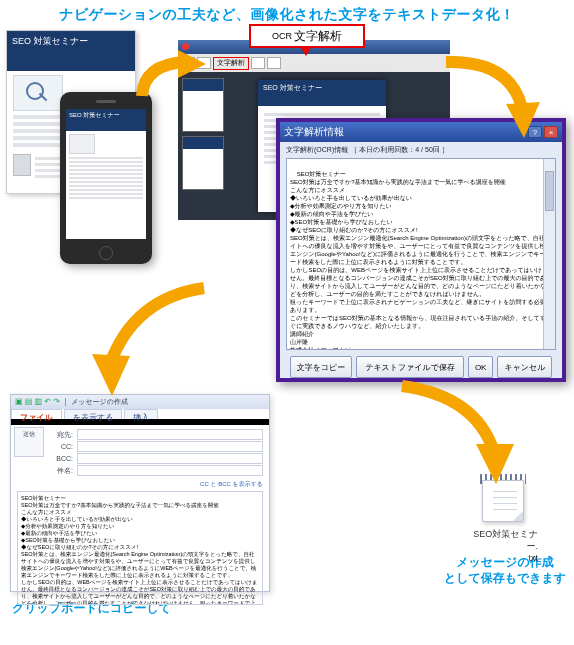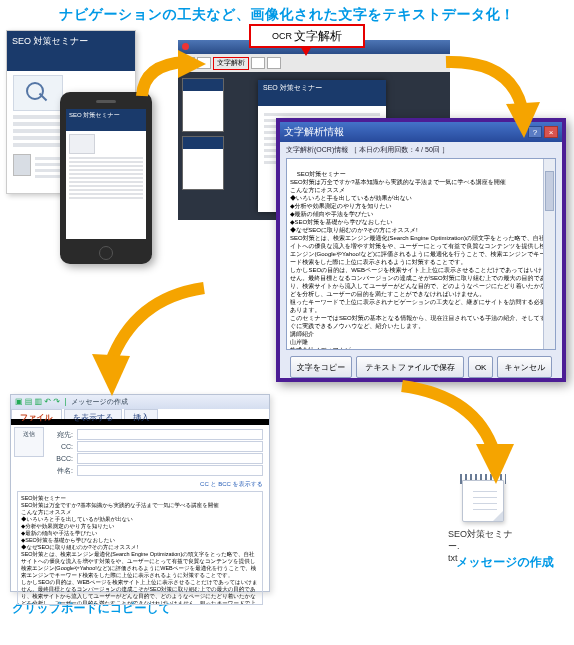--- a/index.html
+++ b/index.html
@@ -151,21 +151,21 @@
     .mail .side { position:absolute; left:3px; top:32px; width:30px; height:30px; border:1px solid #c8d0e0; background:#f5f7fb; font-size:6px; text-align:center; padding-top:2px; color:#345;}
     .mail .cclink { font-size:6px; text-align:right; padding-right:6px; color:#2a60b8;}
     .mail .body {
       margin:2px 6px; height:114px; border:1px solid #c8d0e0;
       font-size:5.5px; line-height:7px; padding:3px; overflow:hidden; white-space:pre-wrap;
     }
     .caption { color:#0099e6; font-size:12px; font-weight:bold; line-height:16px; position:absolute;}
     .cap1 { left:12px; top:600px;}
     .cap2 { left:440px; top:554px; text-align:center; width:130px;}
     
-    .txtfile { position:absolute; left:448px; top:470px; width:70px; text-align:left; z-index:4;}
+    .txtfile { position:absolute; left:468px; top:470px; width:70px; text-align:right; z-index:4;}
     .notepad { width:54px; height:54px; margin:0 auto 4px; position:relative;}
     .notepad .pad {
       position:absolute; left:6px; top:10px; width:42px; height:42px;
       background:#fff; border:1px solid #bcc4d2; border-radius:0 0 2px 2px;
       box-shadow:1px 2px 4px rgba(0,0,0,.2);
     }
     .notepad .pad::after{
       content:""; position:absolute; right:0; bottom:0;
       border-width:0 0 10px 10px; border-style:solid;
       border-color:transparent transparent #d8dee8 transparent;
@@ -387,13 +387,14 @@
     <span>SEO対策セミナー.</span><br>
     <span>txt</span>
   </div>
 </div>
 
 <div class="caption cap1">
   <span>クリップボードにコピーして</span><br>
 </div>
 <div class="caption cap2">
   <span>メッセージの作成</span><br>
+  <span>として保存もできます</span>
 </div>
 
 </body></html>

